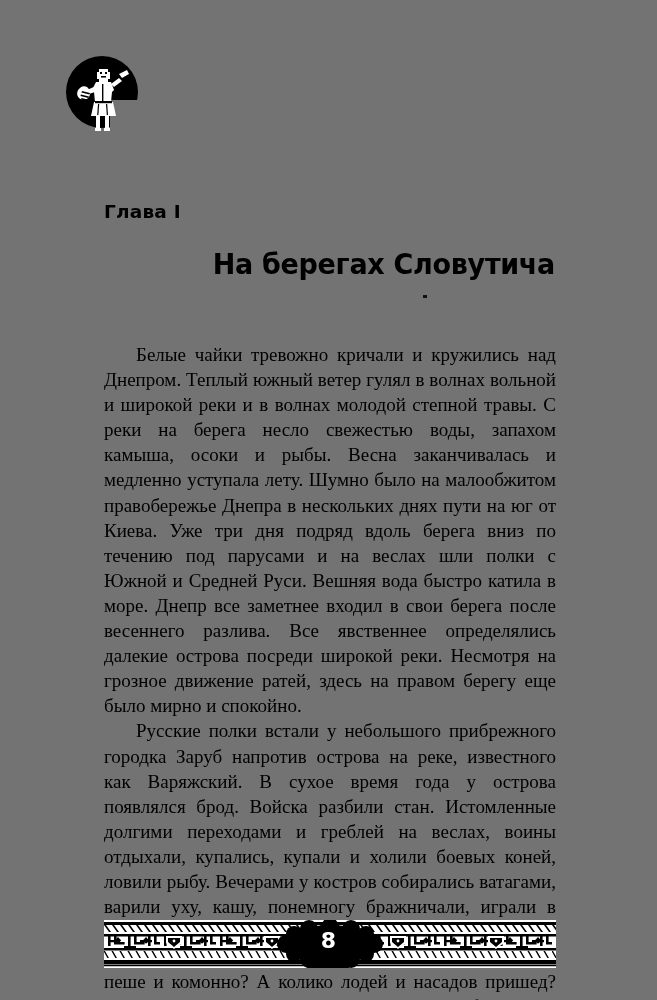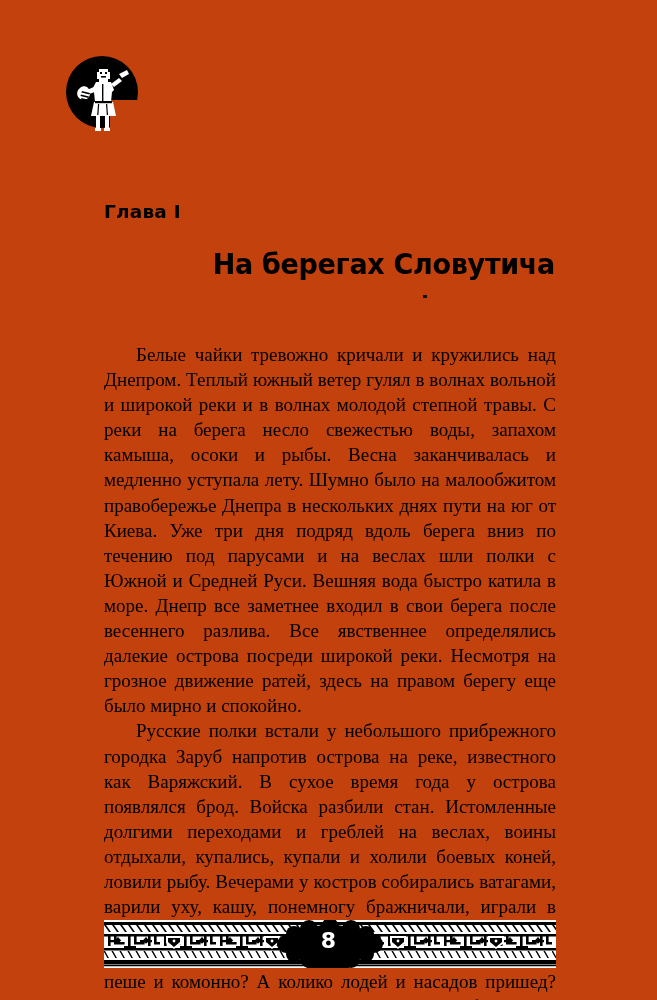--- a/index.html
+++ b/index.html
@@ -13,21 +13,21 @@
     position: relative;
     overflow: hidden;
     font-family: "Liberation Serif", serif;
     color: #000000;
   }
 
   
   .page {
     position: absolute;
     inset: 0;
-    background: #c2410c;
+    background: #737373;
   }
 
   
   .medallion {
     position: absolute;
     left: 66px;
     top: 56px;
     width: 72px;
     height: 80px;
   }

